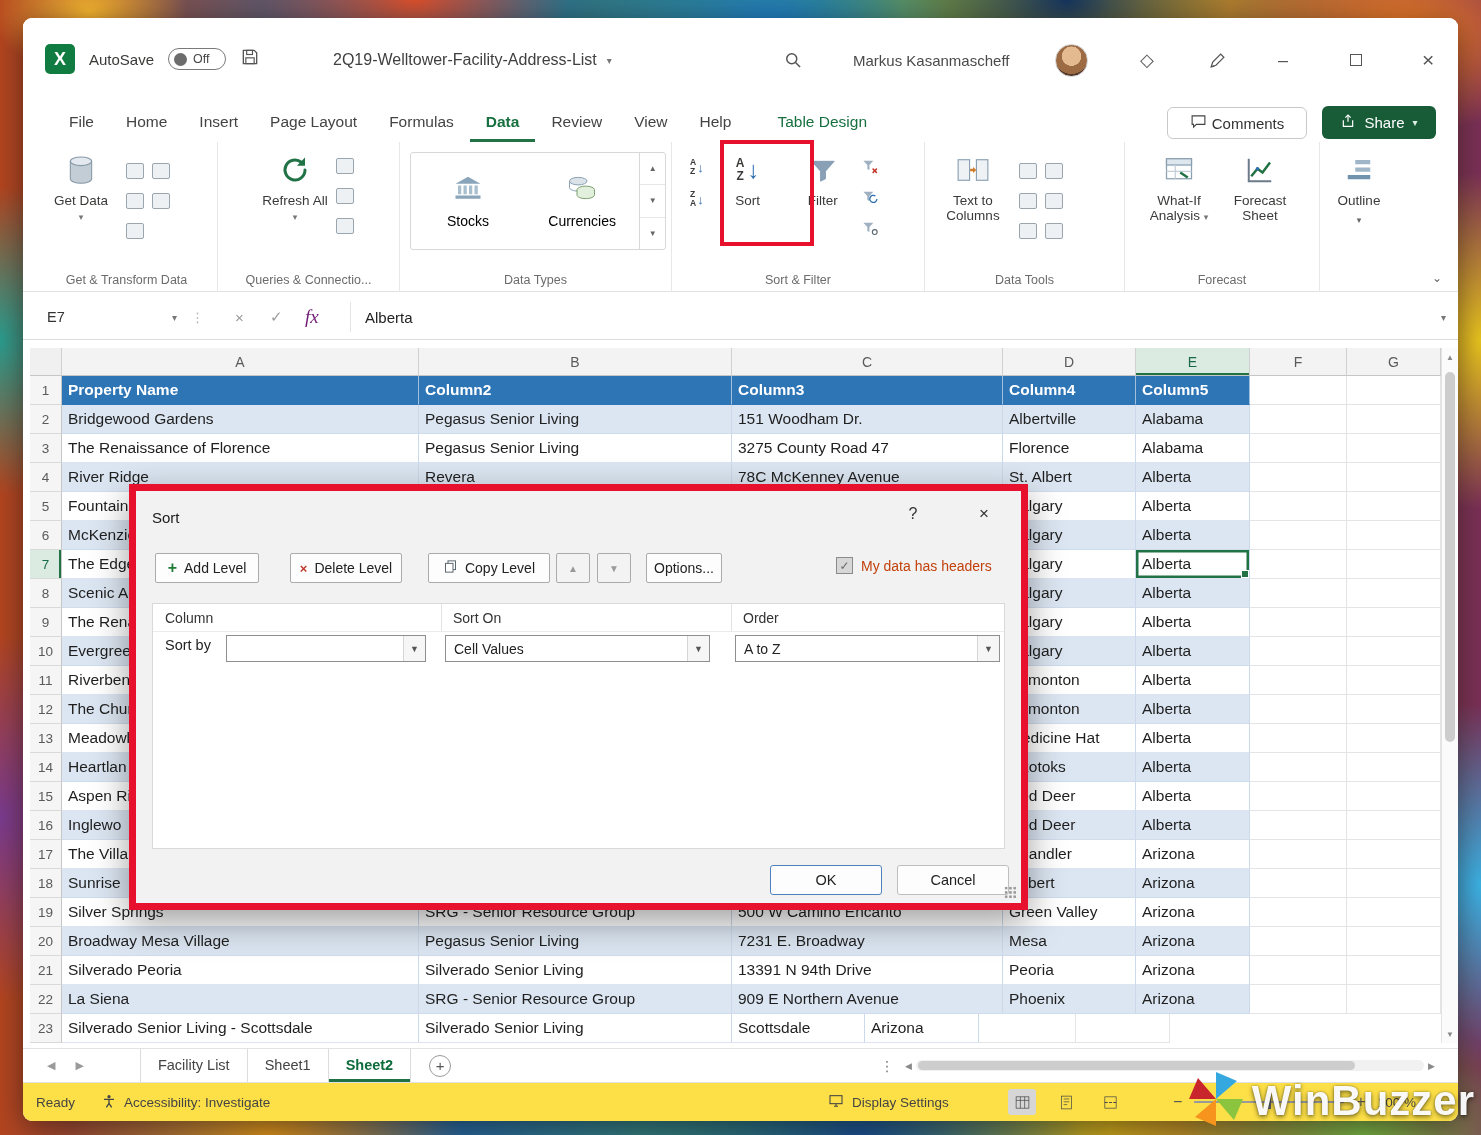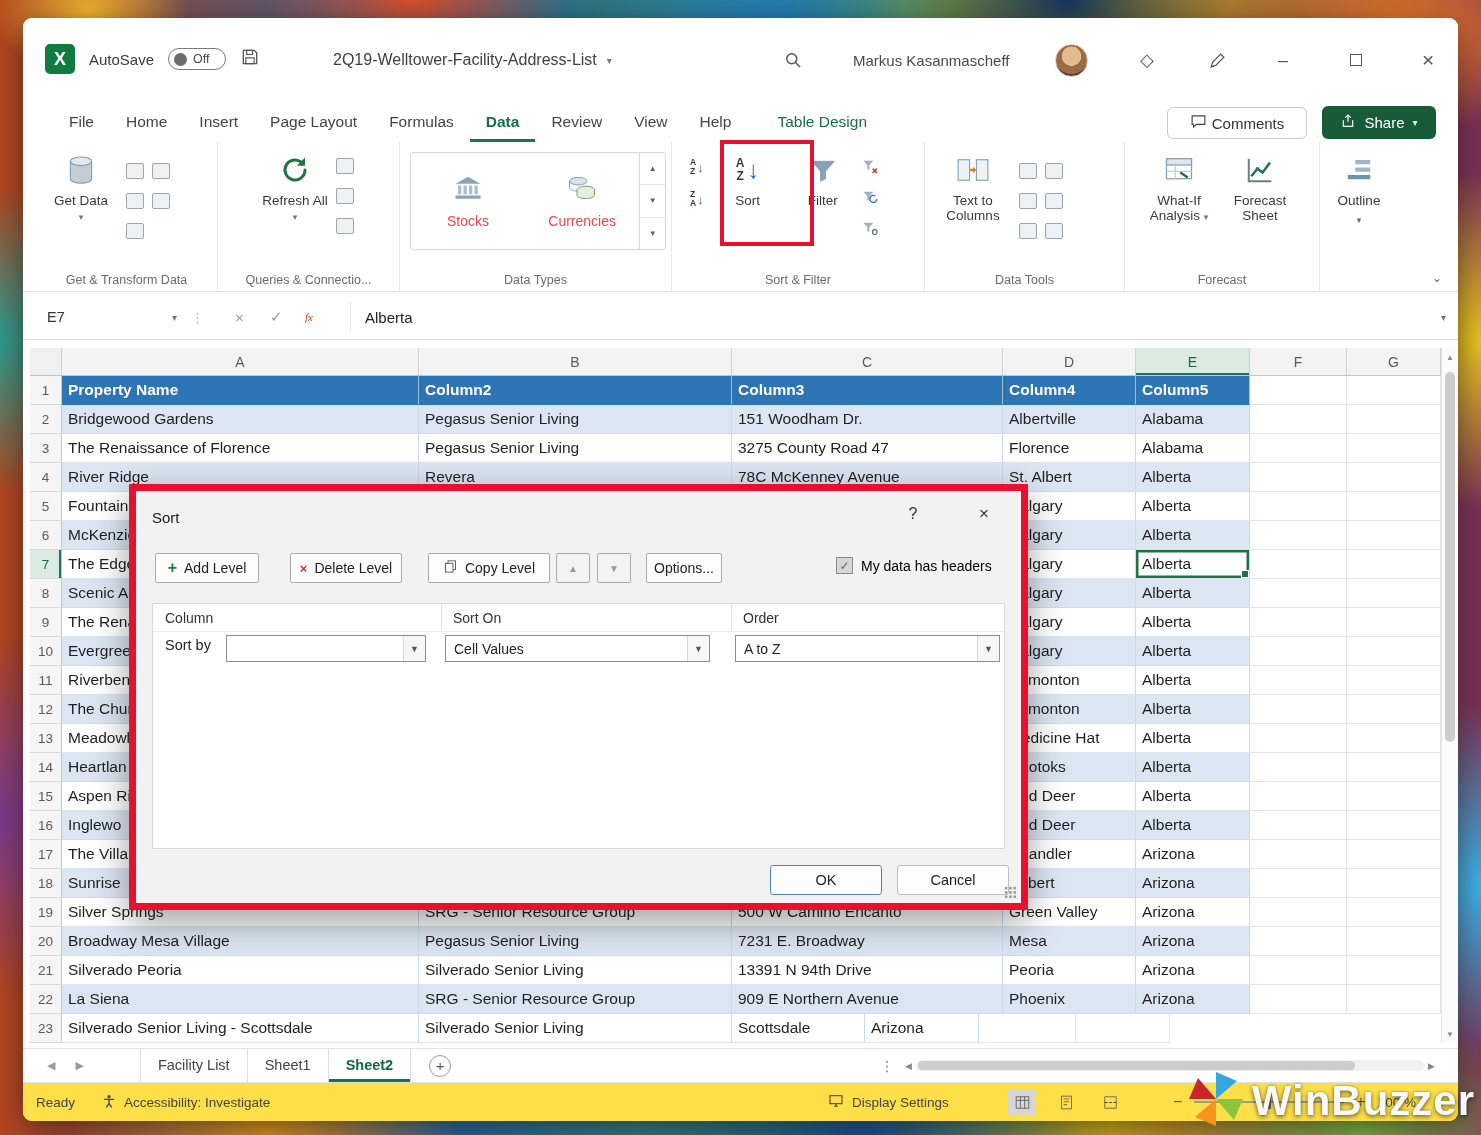--- a/index.html
+++ b/index.html
@@ -65,40 +65,40 @@
     white-space:nowrap; overflow:hidden; }
   .bb { display:flex; flex-direction:column; align-items:center; padding-top:10px; gap:5px; color:#3b3a39;
     font-size:13.5px; line-height:15px; text-align:center; }
   .bb .bi { height:36px; display:flex; align-items:center; justify-content:center; }
   .bb .chev { font-size:9px; }
   .chev-block { display:block; text-align:center; font-size:9px; color:#666; }
   .sgrid { display:grid; grid-template-columns:26px 26px; grid-auto-rows:30px; margin-top:14px; margin-left:10px; justify-items:center; align-items:center; }
   .scol { display:flex; flex-direction:column; gap:14px; margin-top:16px; margin-left:8px; align-items:center; }
   .chip { width:18px; height:16px; border:1px solid #9aa5ae; background:#edf1f4; border-radius:2px; }
   .gallery { display:flex; width:256px; height:98px; border:1px solid #d8d8d8; border-radius:3px; margin:10px 0 0 10px; background:#fff; }
-  .gitem { width:115px; display:flex; flex-direction:column; align-items:center; justify-content:center; gap:7px; font-size:14px; color:#ef4444; }
+  .gitem { width:115px; display:flex; flex-direction:column; align-items:center; justify-content:center; gap:7px; font-size:14px; color:#000000; }
   .gscroll { width:26px; border-left:1px solid #d8d8d8; display:flex; flex-direction:column; }
   .gscroll span { flex:1; display:flex; align-items:center; justify-content:center; font-size:8px; color:#666; border-bottom:1px solid #e6e6e6; }
   .gscroll span:last-child { border-bottom:none; }
   .sorticon { display:flex; align-items:center; gap:3px; }
   .sorticon .sl { display:flex; flex-direction:column; font-size:12px; font-weight:700; color:#3b3a39; line-height:13px; }
   .sorticon .sarr { font-size:24px; color:#2b6cb0; line-height:24px; }
   .azs { display:flex; align-items:center; gap:1px; }
   .azs .l { display:flex; flex-direction:column; font-size:8.5px; font-weight:700; line-height:9px; color:#3b3a39; }
   .azs .a { font-size:13px; color:#2b6cb0; line-height:13px; }
   .collapse-ribbon { position:absolute; right:16px; bottom:6px; font-size:12px; color:#666; }
 
   
   .formulabar { position:absolute; left:0; top:276px; right:0; height:46px; background:#fff; border-bottom:1px solid #dcdcdc; }
   .namebox { position:absolute; left:10px; top:8px; width:152px; height:30px; display:flex; align-items:center; }
   .namebox .val { padding-left:14px; font-size:14.5px; color:#333; flex:1; }
   .namebox .chev { padding-right:8px; }
   .nb-sep { position:absolute; left:168px; top:8px; height:30px; display:flex; align-items:center; color:#aaa; font-size:13px; }
   .fmi { position:absolute; top:8px; height:30px; display:flex; align-items:center; font-size:15px; color:#9a9a9a; }
-  .fx { font-style:italic; font-family:"Liberation Serif", serif; font-size:11px; color:#c2410c; }
+  .fx { font-style:italic; font-family:"Liberation Serif", serif; font-size:19px; color:#701a75; }
   .fml-text { position:absolute; left:327px; top:8px; height:30px; display:flex; align-items:center; font-size:15px; color:#222;
     border-left:1px solid #e4e4e4; padding-left:14px; }
   .fb-chev { position:absolute; right:12px; top:8px; height:30px; display:flex; align-items:center; }
 
   
   .grid { position:absolute; left:7px; top:330px; width:1411px; }
   .c0{width:32px;} .c1{width:357px;} .c2{width:313px;} .c3{width:271px;} .c4{width:133px;} .c5{width:114px;} .c6{width:97px;} .c7{width:94px;}
   .colheaders { display:flex; height:28px; }
   .ch { background:#f3f3f3; border-right:1px solid #d0d0d0; border-bottom:1.5px solid #c6c6c6; color:#5a5a5a;
     font-size:14px; display:flex; align-items:center; justify-content:center; }
@@ -160,21 +160,21 @@
   .dlg-sys { position:absolute; top:6px; width:44px; height:34px; display:flex; align-items:center; justify-content:center; color:#333; }
   .dlg-toolbar { position:absolute; left:0; top:62px; right:0; height:32px; }
   .tbtn { position:absolute; top:0; height:30px; background:#fdfdfd; border:1px solid #ababab; border-radius:2px;
     display:flex; align-items:center; justify-content:center; gap:7px; font-size:14px; color:#222; }
   .tbtn.dis { color:#9a9a9a; background:#f3f3f3; font-size:10px; }
   .plus { color:#1e7b34; font-weight:700; font-size:16px; line-height:14px; }
   .delx { color:#c0392b; font-weight:700; font-size:13px; }
   .dlg-check { position:absolute; left:700px; top:4px; display:flex; align-items:center; gap:8px; }
   .cb { width:17px; height:17px; border:1px solid #8b8b8b; background:#d7d7d7; display:flex; align-items:center;
     justify-content:center; font-size:12px; color:#6b6b6b; }
-  .cb-label { font-size:14px; color:#000000; }
+  .cb-label { font-size:14px; color:#c2410c; }
   .dlg-panel { position:absolute; left:16px; top:112px; width:853px; height:246px; background:#fff; border:1px solid #d9d9d9; }
   .ph { position:absolute; top:0; height:27px; display:flex; align-items:center; font-size:14px; color:#333; }
   .pline { position:absolute; top:0; width:1px; height:27px; background:#e3e3e3; }
   .phb { position:absolute; left:0; right:0; top:27px; height:1px; background:#ececec; }
   .sortby-label { position:absolute; left:12px; top:33px; font-size:14.5px; color:#222; }
   .dd { position:absolute; top:31px; height:27px; background:#fff; border:1px solid #8f8f8f; display:flex; align-items:center; }
   .dd .v { flex:1; padding-left:8px; font-size:14px; color:#222; white-space:nowrap; overflow:hidden; }
   .dd .db { width:22px; height:100%; display:flex; align-items:center; justify-content:center; font-size:9px; color:#555; border-left:1px solid #d5d5d5; background:#f6f6f6; }
   .dbtn { position:absolute; top:374px; width:112px; height:30px; background:#fdfdfd; border:1px solid #bfbfbf; border-radius:3px;
     display:flex; align-items:center; justify-content:center; font-size:14.5px; color:#222; }

